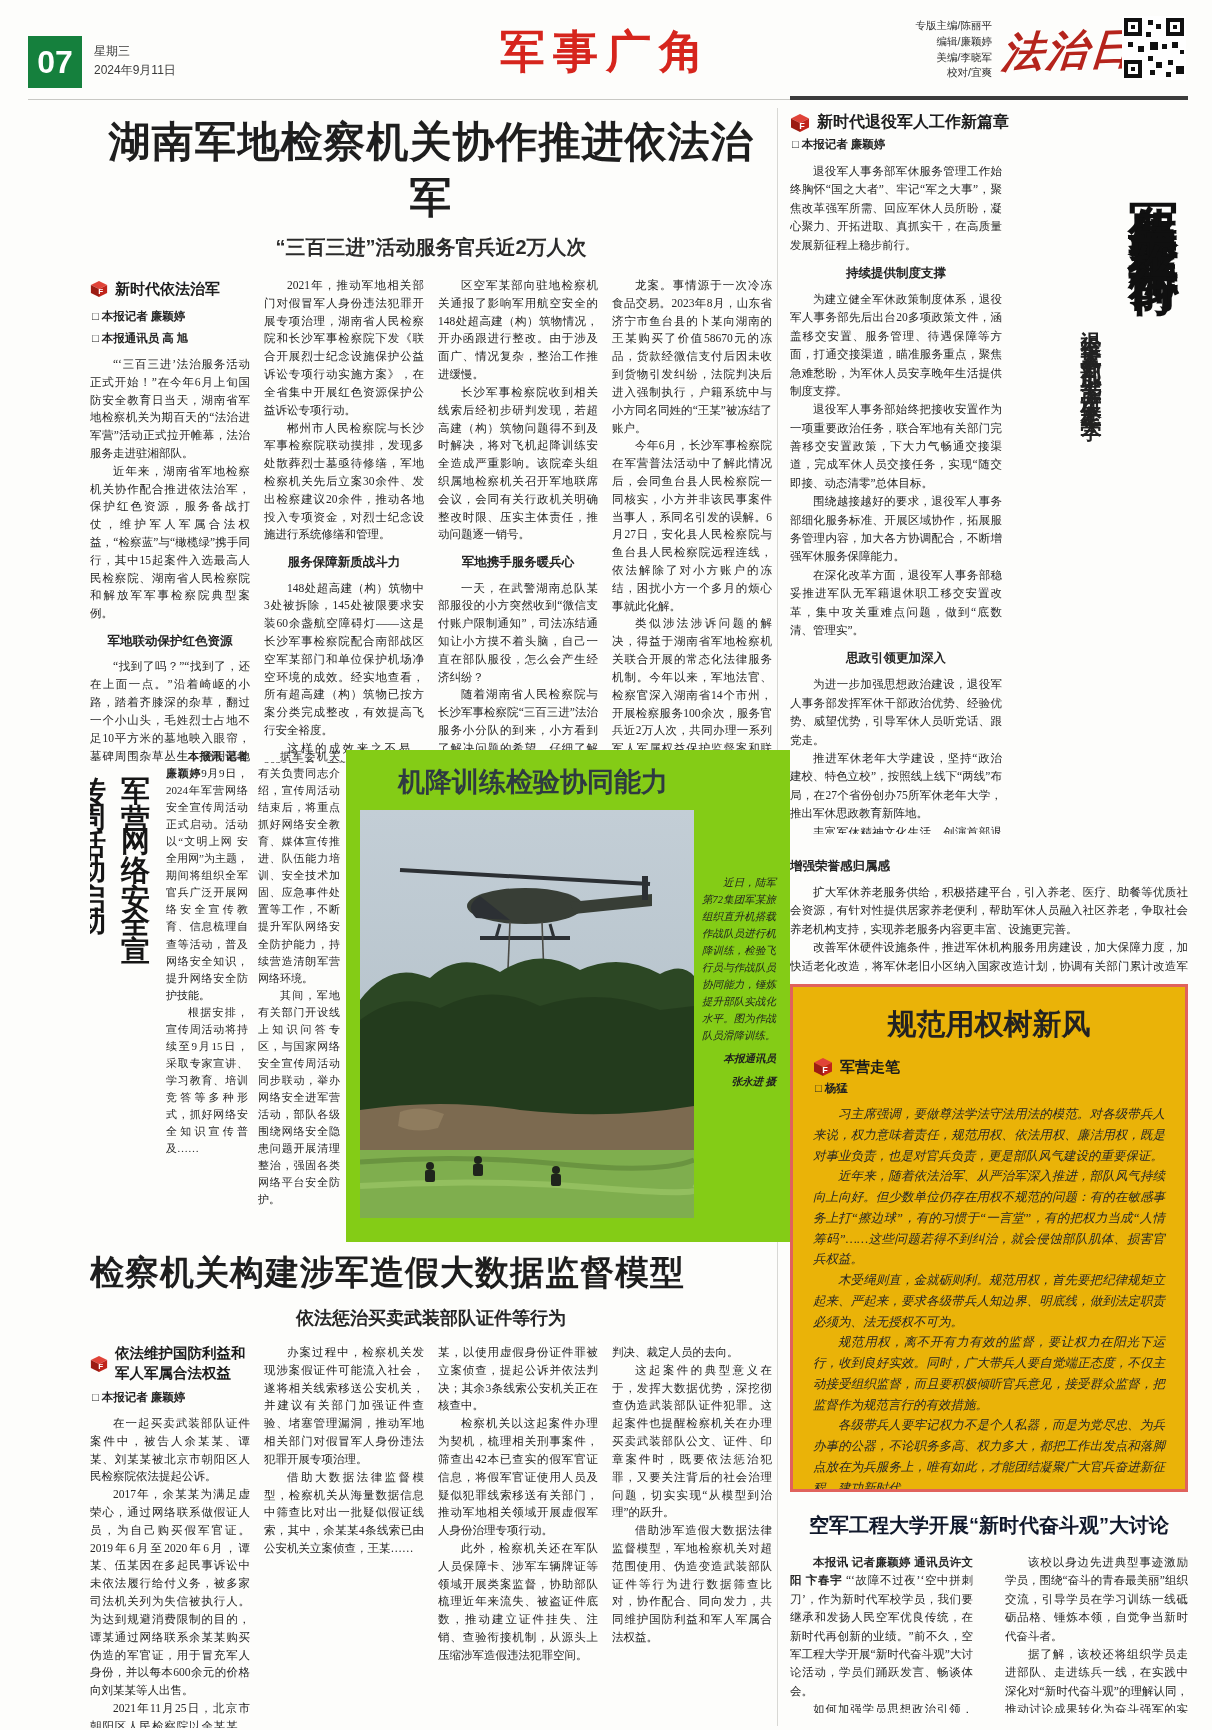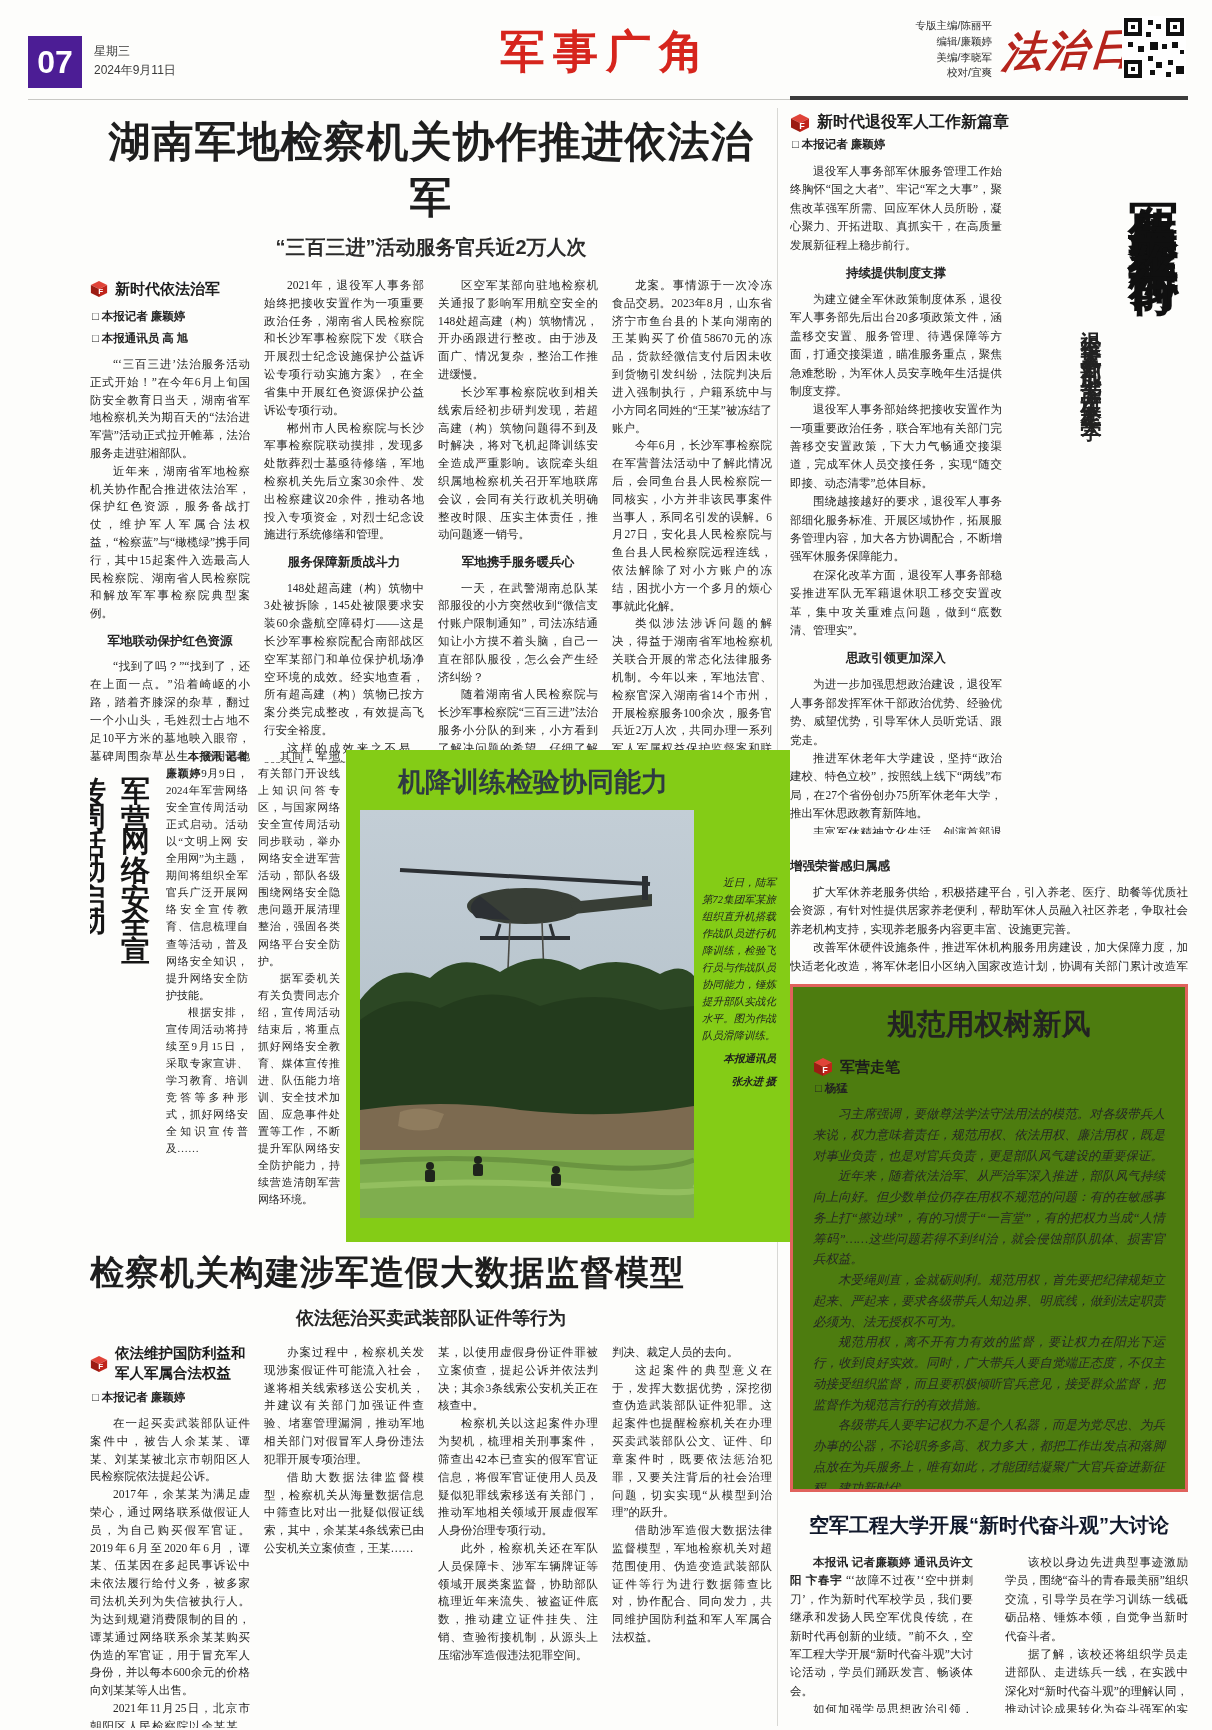--- a/index.html
+++ b/index.html
@@ -1,20 +1,20 @@
 <!DOCTYPE html>
 <html><head>
 <meta charset="utf-8">
 <style>
   html,body{margin:0;padding:0;background:#e8e8e4;}
   #page{position:relative;width:1212px;height:1730px;margin:0 auto;background:#fdfdfb;
         font-family:"Liberation Serif","DejaVu Serif",serif;color:#262626;overflow:hidden;}
   .hd-sans{font-family:"Liberation Sans","DejaVu Sans",sans-serif;}
   
-  #page-badge{position:absolute;left:28px;top:36px;width:54px;height:52px;background:#4c1d95;
+  #page-badge{position:absolute;left:28px;top:36px;width:54px;height:52px;background:#15803d;
       color:#fff;font-size:32px;font-weight:bold;text-align:center;line-height:52px;
       font-family:"Liberation Sans",sans-serif;}
   #date-block{position:absolute;left:94px;top:42px;font-size:12px;line-height:1.6;color:#3a3a3a;
       font-family:"Liberation Sans",sans-serif;}
   #section-title{position:absolute;left:416px;top:22px;width:380px;text-align:center;
       font-size:45px;font-weight:900;color:#d6251d;letter-spacing:8px;
       font-family:"Liberation Sans","DejaVu Sans",sans-serif;}
   #editors{position:absolute;left:862px;top:18px;width:130px;text-align:right;font-size:10.5px;
       line-height:1.5;color:#333;font-family:"Liberation Sans",sans-serif;}
   #masthead{position:absolute;left:1002px;top:22px;font-size:42px;font-weight:bold;color:#b5241c;
@@ -73,21 +73,21 @@
   #a5{position:absolute;left:90px;top:1250px;width:682px;height:480px;overflow:hidden;}
   #a5 h2{margin:0;text-align:left;font-size:34px;color:#1e1e1e;letter-spacing:1px;
       font-family:"Liberation Sans","DejaVu Sans",sans-serif;font-weight:700;}
   #a5 .deck{text-align:center;font-size:18px;font-weight:bold;margin-top:10px;
       font-family:"Liberation Sans",sans-serif;}
   #a5 .cols4{margin-top:14px;}
   #a5 .ncol{height:384px;}
   #a5 .kicker{font-size:14.5px;line-height:1.35;margin-bottom:6px;}
   
   #a6{position:absolute;left:790px;top:984px;width:398px;height:508px;box-sizing:border-box;
-      border:3px solid #e0625c;background:#4d7c0f;padding:14px 20px;overflow:hidden;}
+      border:3px solid #e0625c;background:#eab308;padding:14px 20px;overflow:hidden;}
   #a6 .btitle{text-align:center;font-size:29px;font-weight:800;color:#222;margin:4px 0 12px;
       font-family:"Liberation Sans","DejaVu Sans",sans-serif;}
   #a6 .kicker{font-size:15px;margin-bottom:4px;}
   #a6 .body{font-size:12.5px;line-height:1.66;font-style:italic;margin-top:8px;}
   
   #a7{position:absolute;left:790px;top:1506px;width:398px;height:224px;overflow:hidden;}
   #a7 h3{margin:6px 0 0;text-align:center;font-size:20px;color:#0f172a;
       font-family:"Liberation Sans","DejaVu Sans",sans-serif;font-weight:700;}
   #a7-cols{display:flex;gap:32px;margin-top:14px;}
   #a7-cols .tcol{width:191px;height:160px;overflow:hidden;font-size:11.5px;line-height:1.6;}
@@ -164,21 +164,21 @@
         <div class="byline">□ 本报记者 廉颖婷</div>
         <div class="byline">□ 本报通讯员 高 旭</div>
         <div style="height:8px"></div>
         <p>“‘三百三进’法治服务活动正式开始！”在今年6月上旬国防安全教育日当天，湖南省军地检察机关为期百天的“法治进军营”活动正式拉开帷幕，法治服务走进驻湘部队。</p>
         <p>近年来，湖南省军地检察机关协作配合推进依法治军，保护红色资源，服务备战打仗，维护军人军属合法权益，“检察蓝”与“橄榄绿”携手同行，其中15起案件入选最高人民检察院、湖南省人民检察院和解放军军事检察院典型案例。</p>
         <div class="subhead">军地联动保护红色资源</div>
         <p>“找到了吗？”“找到了，还在上面一点。”沿着崎岖的小路，踏着齐膝深的杂草，翻过一个小山头，毛姓烈士占地不足10平方米的墓地映入眼帘，墓碑周围杂草丛生，说明墓地年久失修，管理保护亟待加强。</p>
 
       </div>
       <div class="ncol">
-        <p>2021年，退役军人事务部始终把接收安置作为一项重要政治任务，湖南省人民检察院和长沙军事检察院下发《联合开展烈士纪念设施保护公益诉讼专项行动实施方案》，在全省集中开展红色资源保护公益诉讼专项行动。</p>
+        <p>2021年，推动军地相关部门对假冒军人身份违法犯罪开展专项治理，湖南省人民检察院和长沙军事检察院下发《联合开展烈士纪念设施保护公益诉讼专项行动实施方案》，在全省集中开展红色资源保护公益诉讼专项行动。</p>
         <p>郴州市人民检察院与长沙军事检察院联动摸排，发现多处散葬烈士墓亟待修缮，军地检察机关先后立案30余件、发出检察建议20余件，推动各地投入专项资金，对烈士纪念设施进行系统修缮和管理。</p>
         <div class="subhead">服务保障新质战斗力</div>
         <p>148处超高建（构）筑物中3处被拆除，145处被限要求安装60余盏航空障碍灯——这是长沙军事检察院配合南部战区空军某部门和单位保护机场净空环境的成效。经实地查看，所有超高建（构）筑物已按方案分类完成整改，有效提高飞行安全裕度。</p>
         <p>这样的成效来之不易。2020年6月，南部战……</p>
       </div>
       <div class="ncol">
         <p>区空军某部向驻地检察机关通报了影响军用航空安全的148处超高建（构）筑物情况，开办函跟进行整改。由于涉及面广、情况复杂，整治工作推进缓慢。</p>
         <p>长沙军事检察院收到相关线索后经初步研判发现，若超高建（构）筑物问题得不到及时解决，将对飞机起降训练安全造成严重影响。该院牵头组织属地检察机关召开军地联席会议，会同有关行政机关明确整改时限、压实主体责任，推动问题逐一销号。</p>
         <div class="subhead">军地携手服务暖兵心</div>
         <p>一天，在武警湖南总队某部服役的小方突然收到“微信支付账户限制通知”，司法冻结通知让小方摸不着头脑，自己一直在部队服役，怎么会产生经济纠纷？</p>
@@ -232,22 +232,22 @@
   <div id="a3">
     <div id="a3-vhead">
       <div class="l1">军营网络安全宣</div>
       <div class="l2">传周活动启动</div>
     </div>
     <div class="tcol">
       <p><b>本报讯 记者廉颖婷</b><span>9月9日，2024年军营网络安全宣传周活动正式启动。活动以“文明上网 安全用网”为主题，期间将组织全军官兵广泛开展网络安全宣传教育、信息梳理自查等活动，普及网络安全知识，提升网络安全防护技能。</span></p>
       <p>根据安排，宣传周活动将持续至9月15日，采取专家宣讲、学习教育、培训竞答等多种形式，抓好网络安全知识宣传普及……</p>
     </div>
     <div class="tcol">
+      <p>据军委机关有关负责同志介绍，宣传周活动结束后，将重点抓好网络安全教育、媒体宣传推进、队伍能力培训、安全技术加固、应急事件处置等工作，不断提升军队网络安全防护能力，持续营造清朗军营网络环境。</p>
       <p>其间，军地有关部门开设线上知识问答专区，与国家网络安全宣传周活动同步联动，举办网络安全进军营活动，部队各级围绕网络安全隐患问题开展清理整治，强固各类网络平台安全防护。</p>
-      <p>据军委机关有关负责同志介绍，宣传周活动结束后，将重点抓好网络安全教育、媒体宣传推进、队伍能力培训、安全技术加固、应急事件处置等工作，不断提升军队网络安全防护能力，持续营造清朗军营网络环境。</p>
     </div>
   </div>
 
   <div id="a4">
     <div class="ptitle">机降训练检验协同能力</div>
     <div id="a4-row">
       <svg id="photo" viewBox="0 0 334 408" preserveAspectRatio="none">
         <defs>
           <linearGradient id="sky" x1="0" y1="0" x2="0" y2="1">
             <stop offset="0" stop-color="#c3ced6"></stop>

